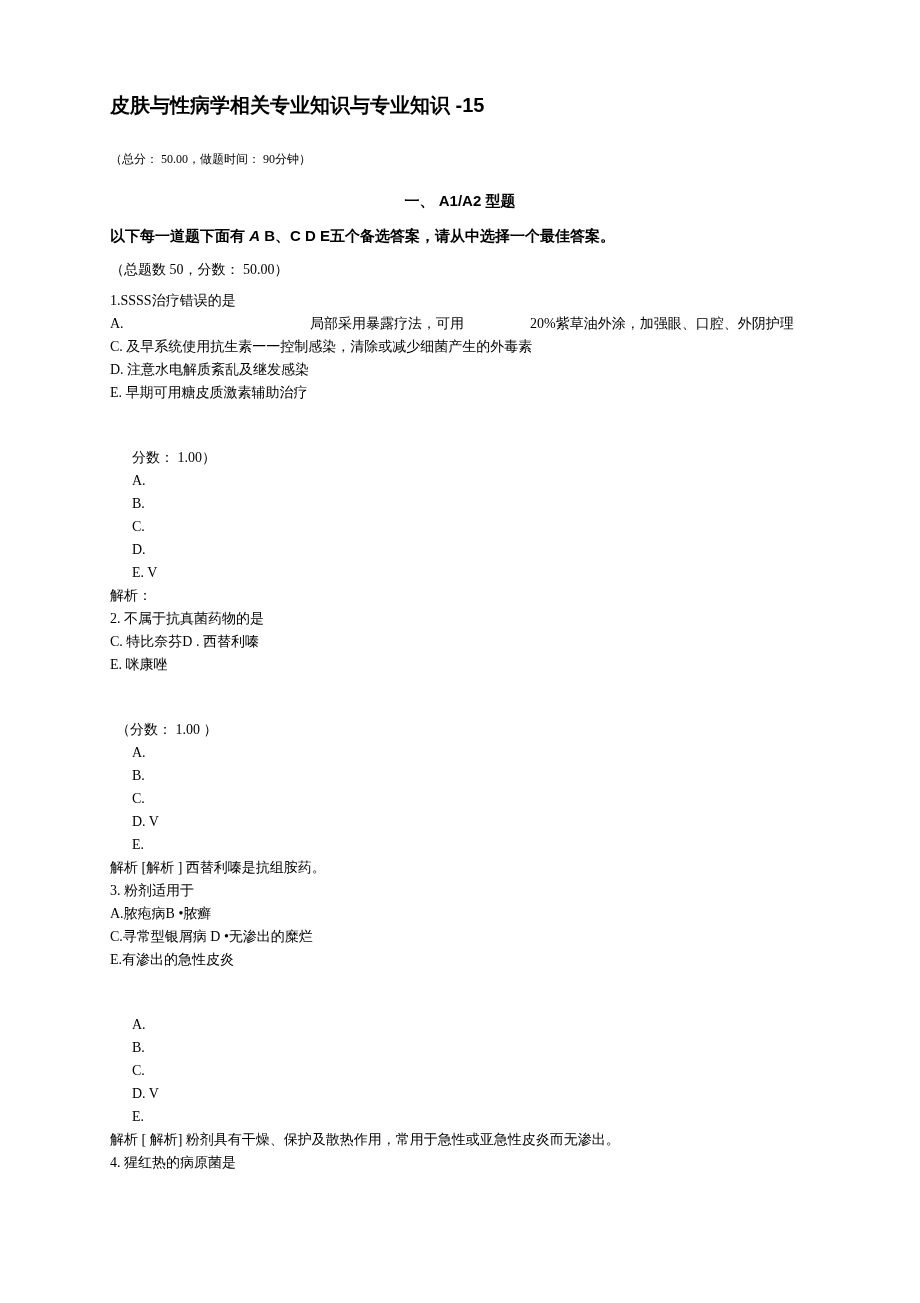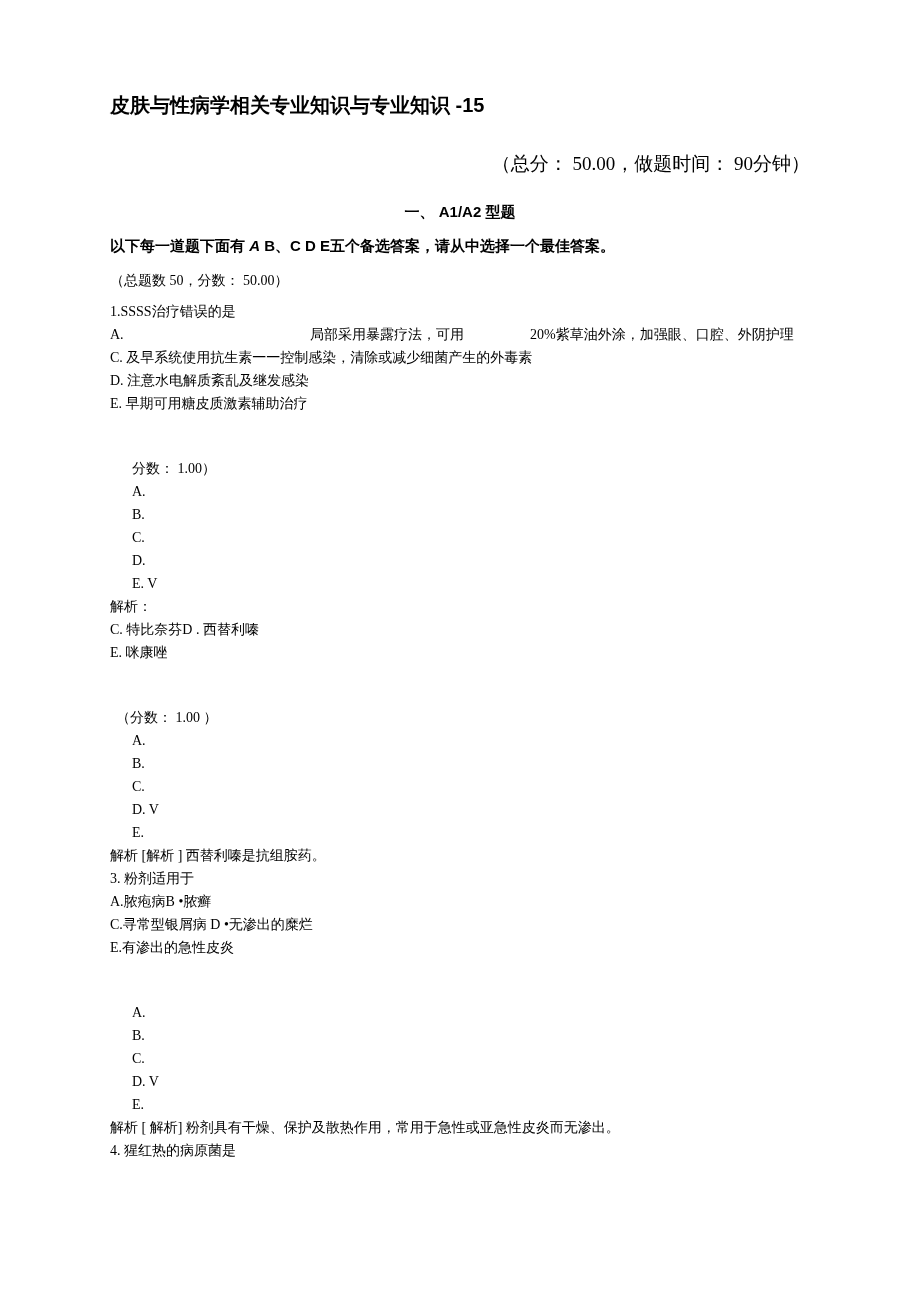--- a/index.html
+++ b/index.html
@@ -18,22 +18,22 @@
     box-sizing: border-box;
   }
   h1.title {
     font-family: "SimHei", "黑体", sans-serif;
     font-weight: bold;
     font-size: 20px;
     text-align: left;
     margin: 0 0 30px 0;
   }
   .meta {
-    text-align: right;
-    font-size: 19px;
+    text-align: left;
+    font-size: 12px;
     margin-bottom: 22px;
   }
   .sec-head {
     font-family: "Microsoft YaHei", "SimHei", sans-serif;
     font-weight: bold;
     font-size: 15px;
     margin: 10px 0 12px 0;
     text-align: center;
   }
   .instr {
@@ -92,20 +92,21 @@
   <div class="gap"></div>
 
   <div class="ans indent1">分数：  1.00）</div>
   <div class="ans indent1">A.</div>
   <div class="ans indent1">B.</div>
   <div class="ans indent1">C.</div>
   <div class="ans indent1">D.</div>
   <div class="ans indent1">E.    V</div>
   <div class="ana">解析：</div>
 
+  <div class="qline">2. 不属于抗真菌药物的是</div>
   <div class="opt">C.      特比奈芬D . 西替利嗪</div>
   <div class="opt">E.      咪康唑</div>
 
   <div class="gap"></div>
 
   <div class="ans" style="padding-left:6px;font-family:Liberation Serif, serif;">（分数：  1.00 ）</div>
   <div class="ans indent1">A.</div>
   <div class="ans indent1">B.</div>
   <div class="ans indent1">C.</div>
   <div class="ans indent1">D.   V</div>

